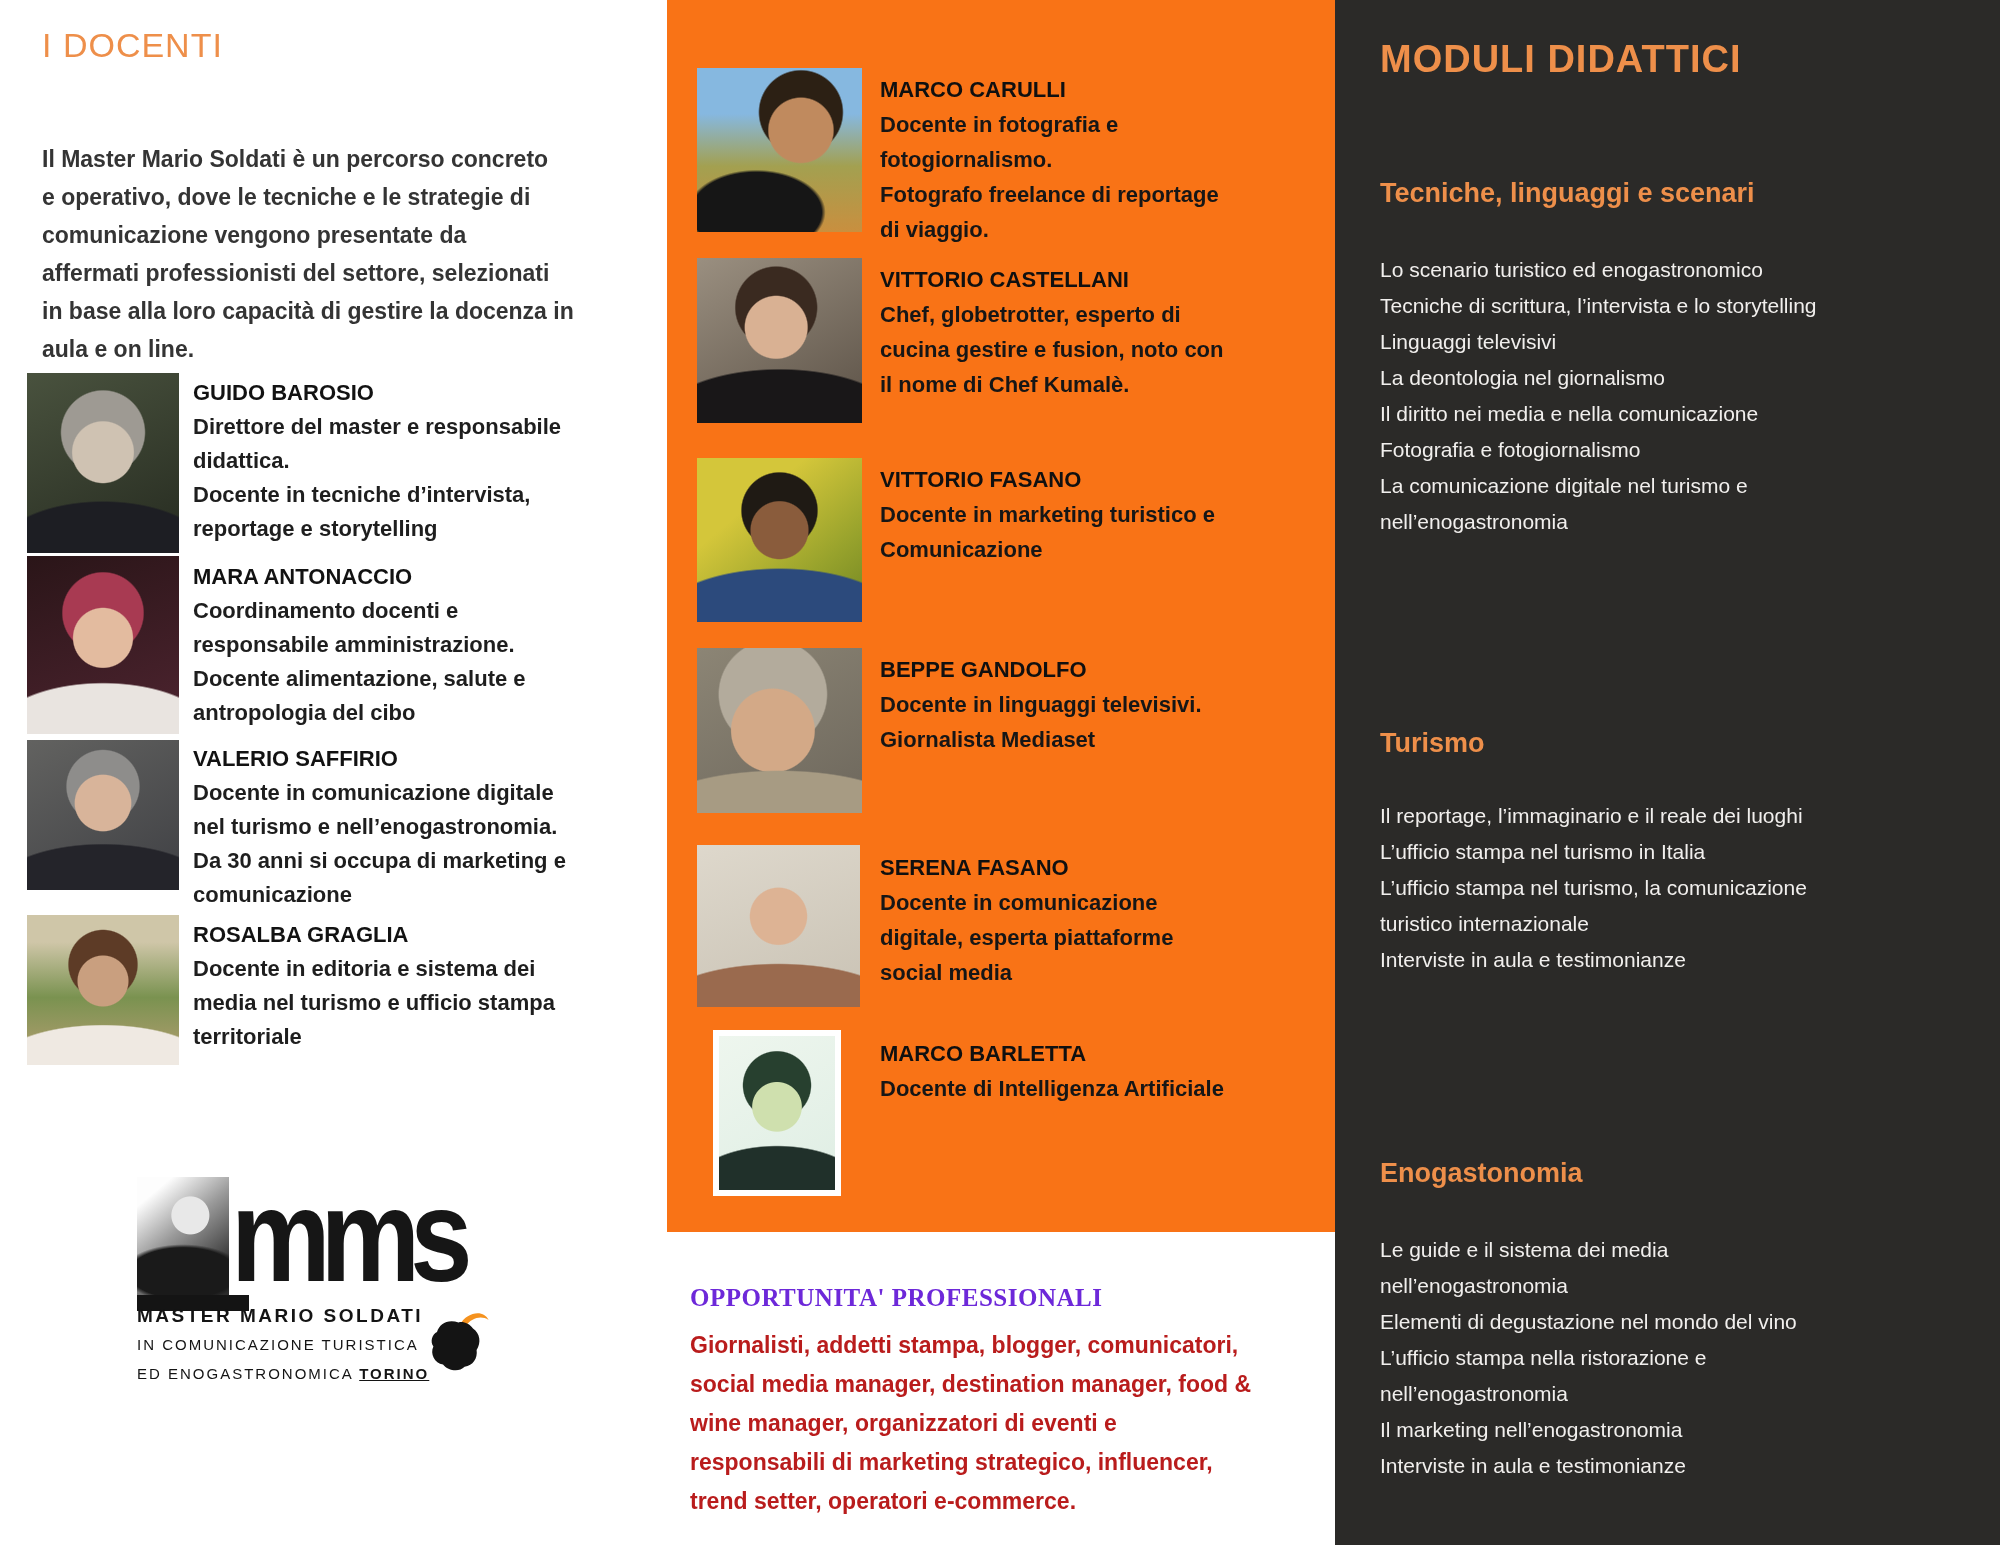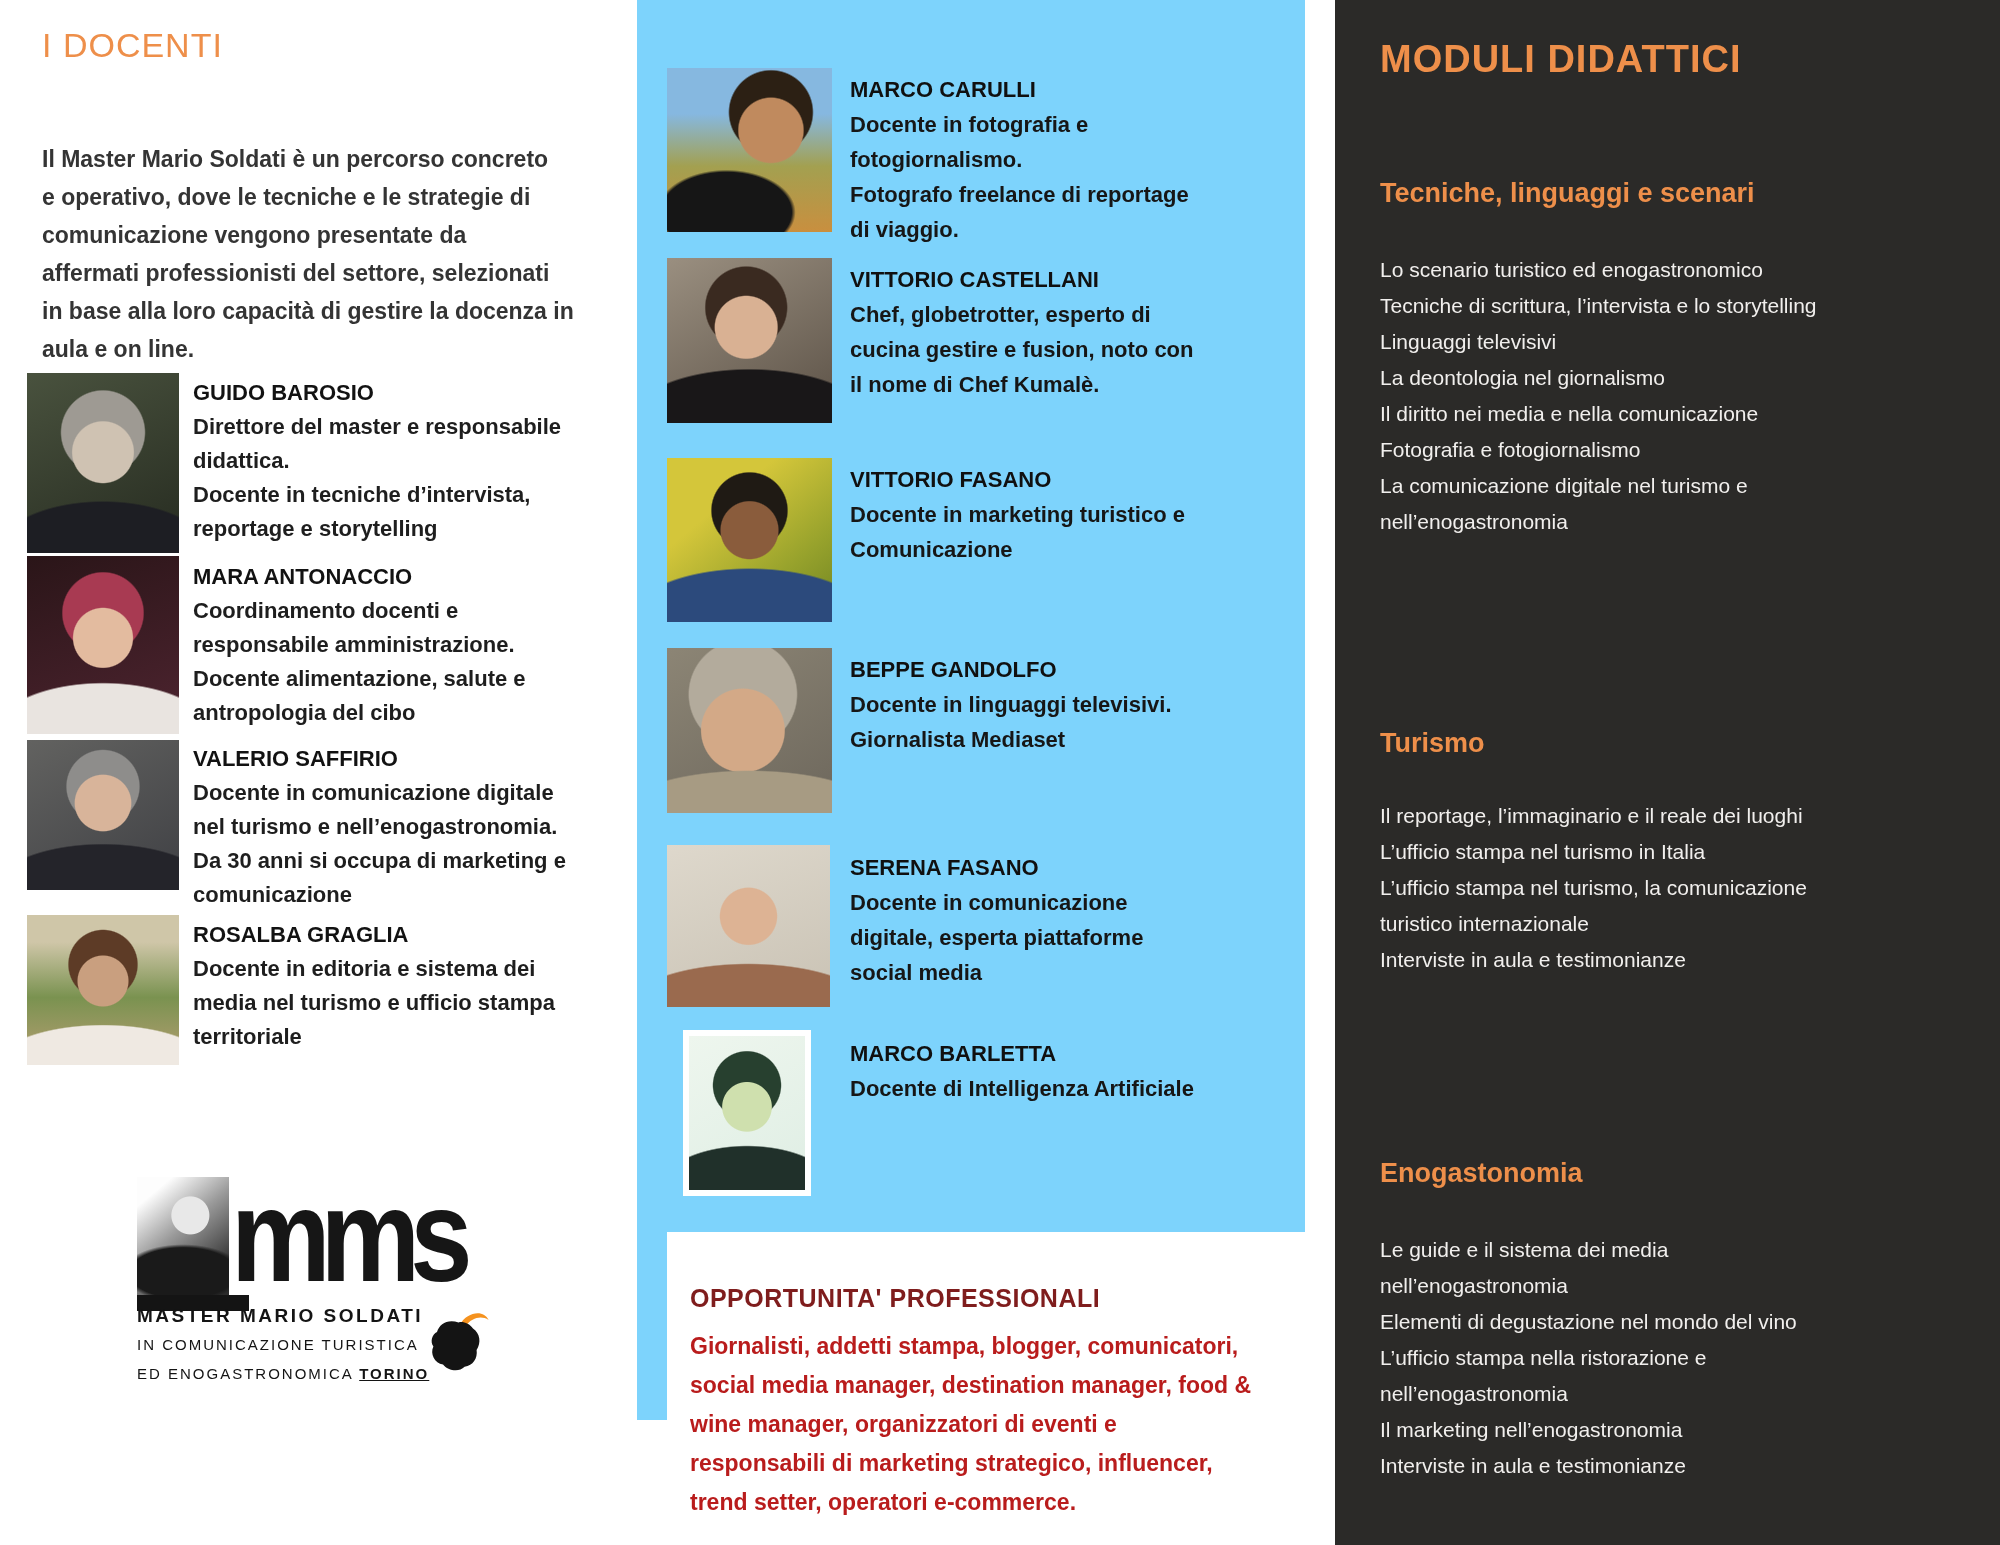--- a/index.html
+++ b/index.html
@@ -2,21 +2,21 @@
 <html><head>
 <meta charset="utf-8">
 <style>
   * { margin:0; padding:0; box-sizing:border-box; }
   html,body { width:2000px; height:1545px; }
   body { font-family:"Liberation Sans","DejaVu Sans",sans-serif; background:#ffffff; position:relative; overflow:hidden; }
   .pre { white-space:pre; }
 
   
   .col-left  { position:absolute; left:0; top:0; width:667px; height:1545px; background:#ffffff; }
-  .col-mid   { position:absolute; left:637px; top:0; width:668px; height:1420px; background:#7dd3fc; }
+  .col-mid   { position:absolute; left:667px; top:0; width:668px; height:1420px; background:#f97316; }
   .col-mid-bottom { position:absolute; left:667px; top:1232px; width:668px; height:313px; background:#ffffff; }
   .col-right { position:absolute; left:1335px; top:0; width:665px; height:1545px; background:#2b2a28; }
 
   
   .docenti-title { position:absolute; left:42px; top:26px; font-size:34px; font-weight:400; letter-spacing:1px; color:#ee8f4a; }
   .intro { position:absolute; left:42px; top:140px; font-size:23px; font-weight:700; line-height:38px; color:#343434; }
 
   .photo { position:absolute; }
   .bio-text { position:absolute; }
   .bio-name { font-size:22px; font-weight:700; color:#121212; line-height:34px; }
@@ -86,21 +86,21 @@
   .logo-l2 { position:absolute; left:0; top:159px; font-size:15px; font-weight:500; letter-spacing:2px; color:#141414; }
   .logo-l3 { position:absolute; left:0; top:188px; font-size:15px; font-weight:500; letter-spacing:2px; color:#141414; }
   .logo-l3b { font-weight:800;text-decoration:underline; }
   .logo-bull { position:absolute; left:288px; top:122px; width:66px; height:90px; }
 
   
   .mid-name { font-size:22px; font-weight:700; color:#101010; line-height:35px; }
   .mid-desc { font-size:22px; font-weight:700; color:#161616; line-height:35px; }
 
   .opp { position:absolute; left:23px; top:52px; width:640px; }
-  .opp-title { font-size:25px; font-weight:700; color:#7f1d1d; letter-spacing:0.5px; }
+  .opp-title { font-size:25px; font-weight:700; color:#6d28d9; letter-spacing:0.5px;font-family:Liberation Serif, serif; }
   .opp-body { margin-top:14px; font-size:23px; font-weight:700; line-height:39px; color:#b91c1c; }
 
   
   .moduli-title { position:absolute; left:45px; top:38px; font-size:38px; font-weight:800; letter-spacing:1px; color:#ee8f4a; }
   .mod-title { position:absolute; left:45px; font-size:27px; font-weight:700; color:#ee8f4a; }
   .mod-list { position:absolute; left:45px; }
   .mod-item { font-size:21px; font-weight:400; line-height:36px; color:#f1efed; white-space:nowrap; }
 </style>
 </head>
 <body>

